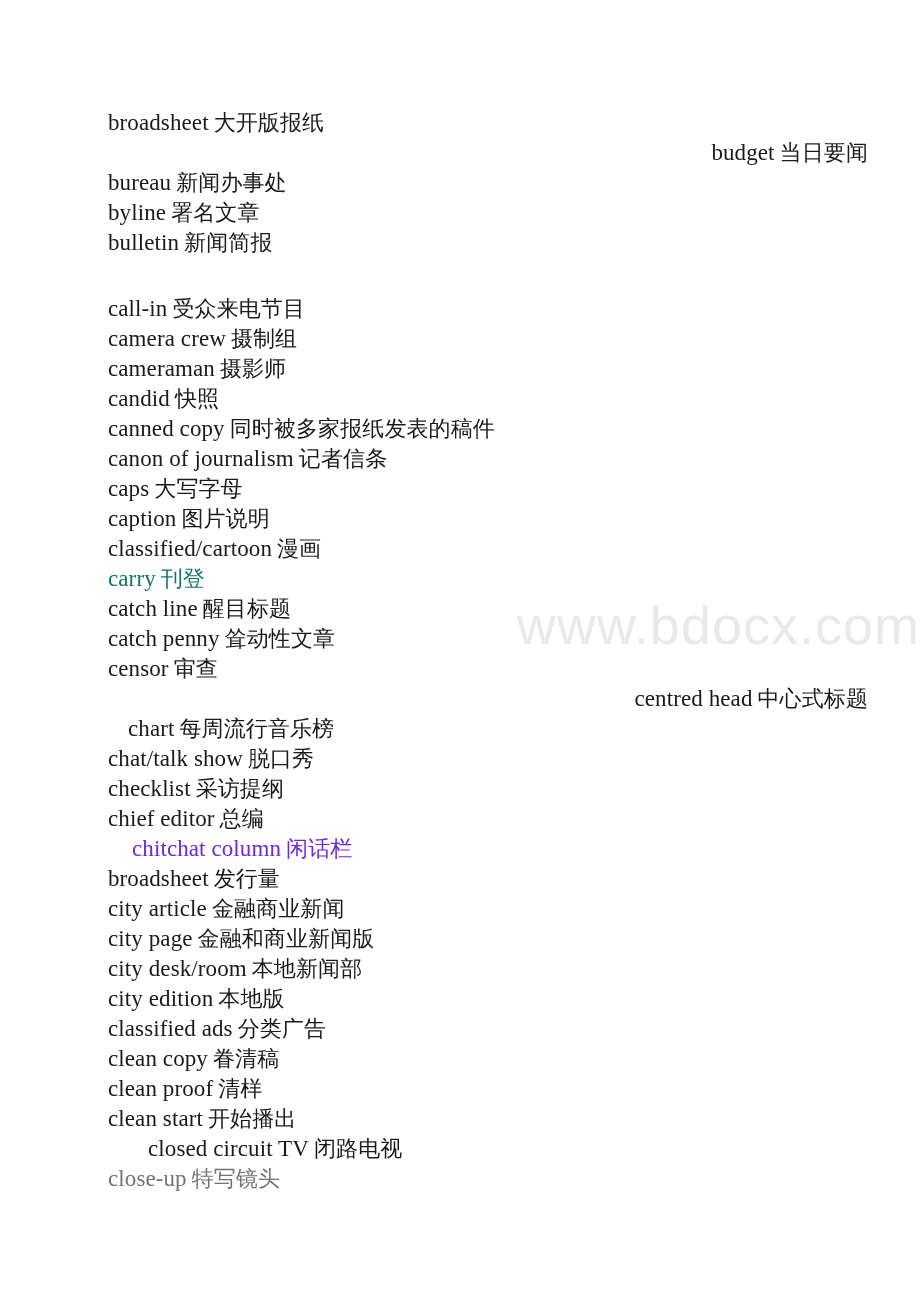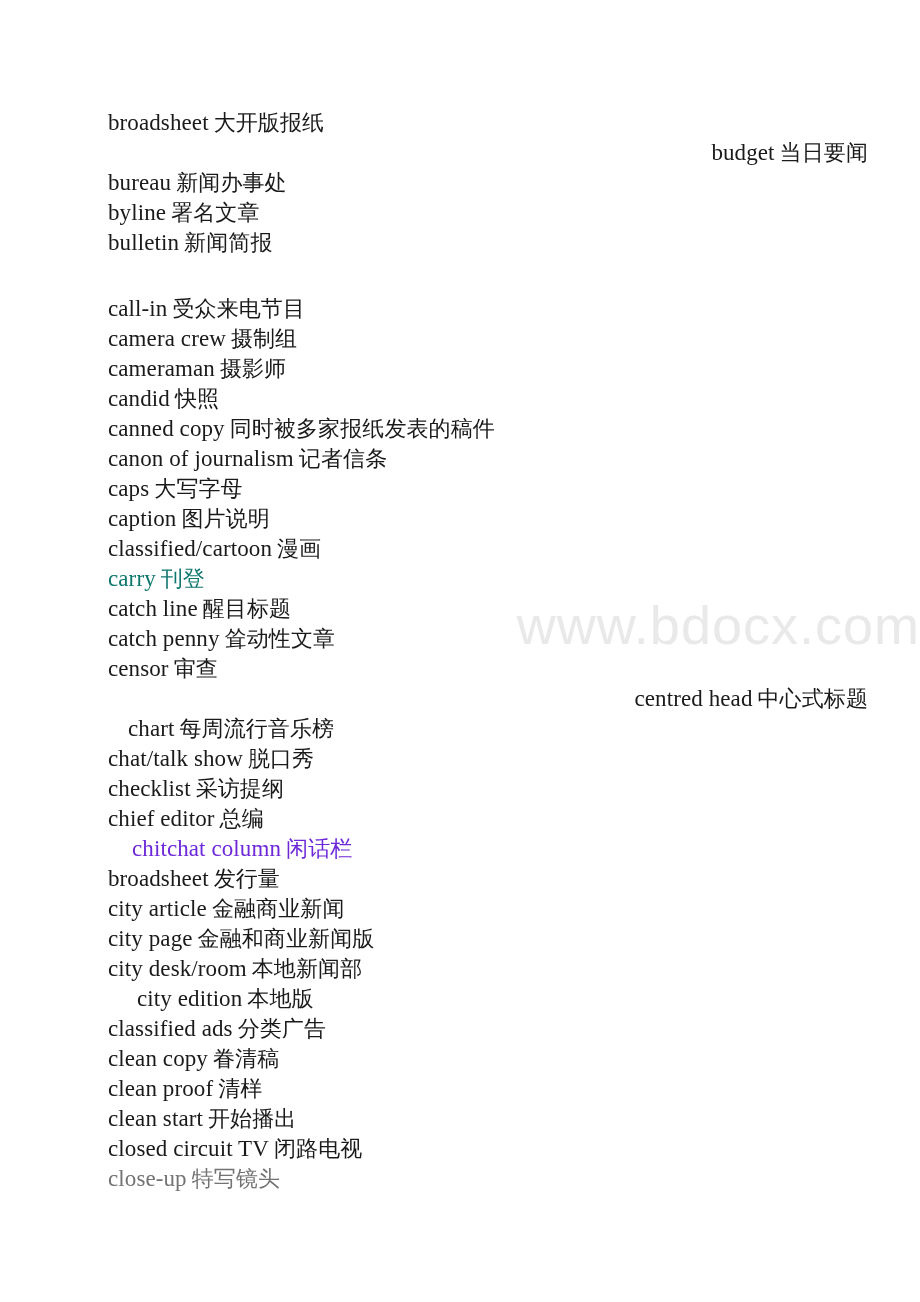--- a/index.html
+++ b/index.html
@@ -82,22 +82,22 @@
       <div class="entry" style="color: rgb(26, 26, 26); text-align: right;"><span class="term">centred head</span><span class="gloss">中心式标题</span></div>
       <div class="entry" style="color: rgb(26, 26, 26); margin-left: 20px;"><span class="term">chart</span><span class="gloss">每周流行音乐榜</span></div>
       <div class="entry" style="color: rgb(26, 26, 26);"><span class="term">chat/talk show</span><span class="gloss">脱口秀</span></div>
       <div class="entry" style="color: rgb(26, 26, 26);"><span class="term">checklist</span><span class="gloss">采访提纲</span></div>
       <div class="entry" style="color: rgb(26, 26, 26);"><span class="term">chief editor</span><span class="gloss">总编</span></div>
       <div class="entry" style="color: #6d28d9; margin-left: 24px;"><span class="term">chitchat column</span><span class="gloss">闲话栏</span></div>
       <div class="entry" style="color: rgb(26, 26, 26);"><span class="term">broadsheet</span><span class="gloss">发行量</span></div>
       <div class="entry" style="color: rgb(26, 26, 26);"><span class="term">city article</span><span class="gloss">金融商业新闻</span></div>
       <div class="entry" style="color: rgb(26, 26, 26);"><span class="term">city page</span><span class="gloss">金融和商业新闻版</span></div>
       <div class="entry" style="color: rgb(26, 26, 26);"><span class="term">city desk/room</span><span class="gloss">本地新闻部</span></div>
-      <div class="entry" style="color: rgb(26, 26, 26); margin-left: 29px;"><span class="term">city edition</span><span class="gloss">本地版</span></div>
+      <div class="entry" style="color: rgb(26, 26, 26);"><span class="term">city edition</span><span class="gloss">本地版</span></div>
       <div class="entry" style="color: rgb(26, 26, 26);"><span class="term">classified ads</span><span class="gloss">分类广告</span></div>
       <div class="entry" style="color: rgb(26, 26, 26);"><span class="term">clean copy</span><span class="gloss">眷清稿</span></div>
       <div class="entry" style="color: rgb(26, 26, 26);"><span class="term">clean proof</span><span class="gloss">清样</span></div>
       <div class="entry" style="color: rgb(26, 26, 26);"><span class="term">clean start</span><span class="gloss">开始播出</span></div>
-      <div class="entry" style="color: rgb(26, 26, 26);"><span class="term">closed circuit TV</span><span class="gloss">闭路电视</span></div>
+      <div class="entry" style="color: rgb(26, 26, 26); margin-left: 40px;"><span class="term">closed circuit TV</span><span class="gloss">闭路电视</span></div>
       <div class="entry" style="color: #737373;"><span class="term">close-up</span><span class="gloss">特写镜头</span></div>
     </div>
 
 </div>
 
 </body></html>

